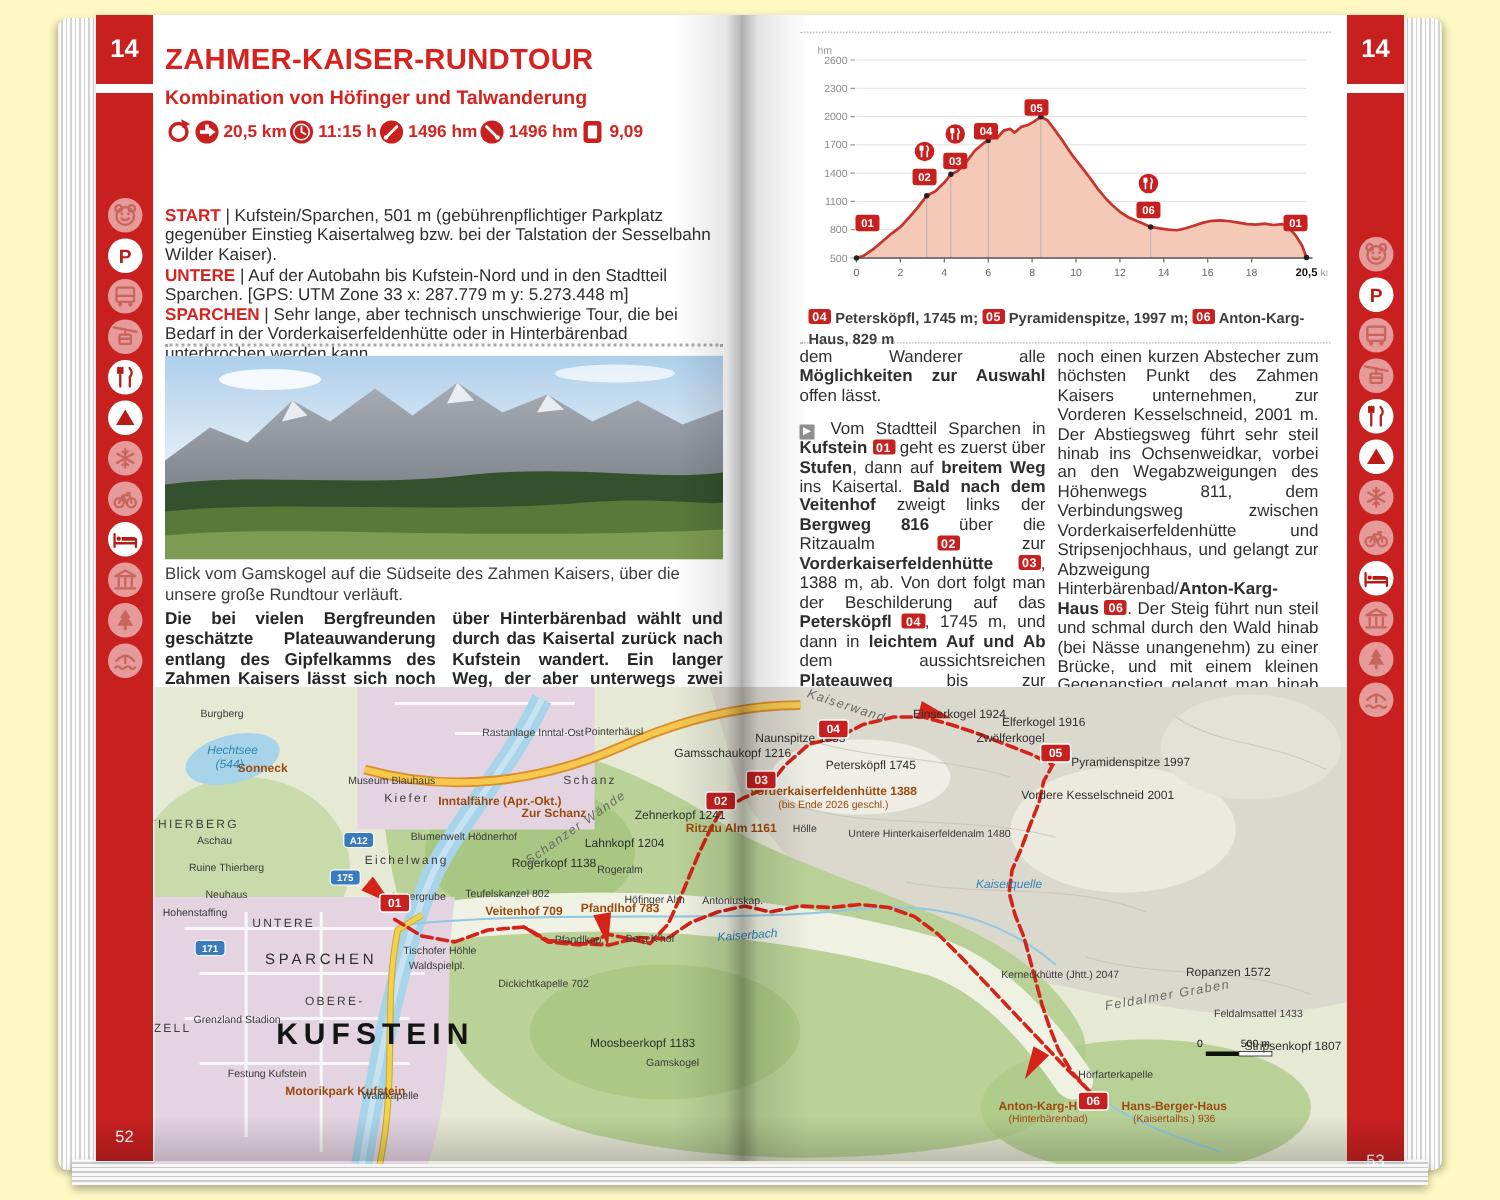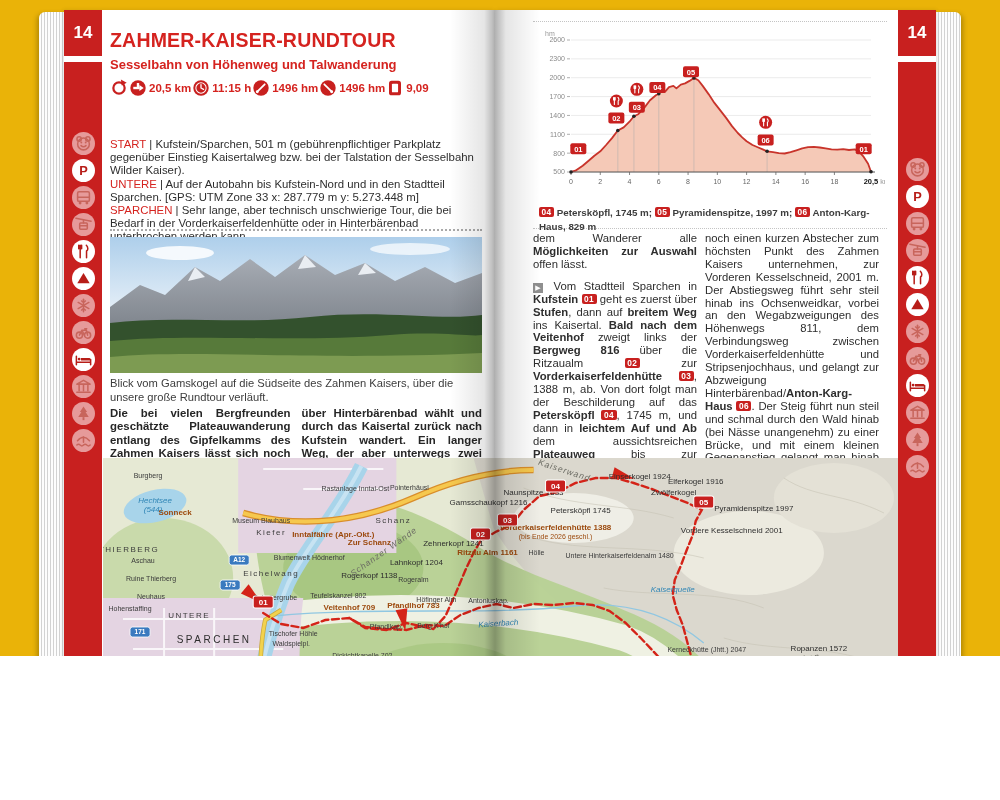--- a/index.html
+++ b/index.html
@@ -1,17 +1,17 @@
 <!DOCTYPE html>
 <html><head>
 <meta charset="utf-8">
 <style>
   html,body{margin:0;padding:0;background:#fff;}
   *{box-sizing:border-box;}
-  .stage{position:relative;width:1000px;height:656px;background:#eab308;overflow:hidden;
+  .stage{position:relative;width:1000px;height:800px;background:#fef9c3;overflow:hidden;
          font-family:"Liberation Sans",sans-serif;}
   
   .deckle{position:absolute;top:12px;height:768px;width:25px;z-index:0;
           background:repeating-linear-gradient(to right,#fdfdfd 0 2px,#d2d2d2 2px 3px);}
   .deckle-left{left:39px;border-radius:6px 0 0 6px;box-shadow:-2px 2px 5px rgba(0,0,0,.25);}
   .deckle-right{left:936px;border-radius:0 6px 6px 0;box-shadow:2px 2px 5px rgba(0,0,0,.25);}
   .deckle-bottom{position:absolute;left:48px;top:773px;width:904px;height:17px;z-index:0;
           background:repeating-linear-gradient(to bottom,#f7f7f7 0 2px,#c9c9c9 2px 3px);
           box-shadow:0 3px 6px rgba(0,0,0,.3);}
   .page{position:absolute;top:10px;height:764px;background:#fff;z-index:1;}
@@ -35,21 +35,21 @@
   
   .cl{position:absolute;left:46px;top:0;width:372px;}
   h1{position:absolute;top:19px;left:0;margin:0;font-size:19.5px;color:var(--red-bright);letter-spacing:.2px;}
   h2{position:absolute;top:47px;left:0;margin:0;font-size:13px;font-weight:bold;color:var(--red-bright);}
   .stats{position:absolute;top:69px;left:0;display:flex;align-items:center;gap:1px;}
   .stat{display:flex;align-items:center;gap:2px;}
   .stat svg{width:18px;height:18px;}
   .stat .v{font-size:11.5px;font-weight:bold;color:var(--red-bright);}
   .info{position:absolute;top:128px;left:0;width:372px;font-size:11.4px;line-height:13.2px;color:#2e2e2e;}
   .info p{margin:0;}
-  .info .lab{color:var(--red-bright);font-weight:normal;}
+  .info .lab{color:var(--red-bright);font-weight:bold;}
   .rule{position:absolute;top:219px;left:0;width:372px;border-top:2px dotted #a9a9a9;}
   .photo{position:absolute;top:227px;left:0;width:372px;height:136px;overflow:hidden;}
   .caption{position:absolute;top:367px;left:0;width:372px;font-size:11.2px;line-height:13.5px;color:#3c3c3c;}
   .introcols{position:absolute;top:397px;left:0;width:372px;display:flex;gap:11px;}
   .introcols p{margin:0;width:181px;font-size:11.4px;line-height:13.4px;font-weight:bold;color:#262626;text-align:justify;}
   
   .chartbox{position:absolute;left:38px;top:11px;width:354px;height:208px;border:1.5px dotted #c4c4c4;
             border-left:none;border-right:none;padding:2px 2px 0 2px;}
   .chartbox svg{display:block;}
   .legend{font-size:9.8px;color:#3d3d3d;line-height:14px;padding-left:4px;}
@@ -176,21 +176,21 @@
               <path d="M-6.3,0.2 Q0,-7 6.3,0.2"></path>
               <line x1="0" y1="-3.8" x2="0" y2="1.8"></line>
               <path d="M-7,4.8 q1.8,-1.8 3.5,0 q1.8,1.8 3.5,0 q1.8,-1.8 3.5,0 q1.8,1.8 3.5,0"></path>
             </svg>
           </div>
         </div>
       <div class="pagenum pn-l">52</div>
     </div>
     <div class="cl">
       <h1>ZAHMER-KAISER-RUNDTOUR</h1>
-      <h2>Sesselbahn von Höhenweg und Talwanderung</h2>
+      <h2>Kombination von Höfinger und Talwanderung</h2>
       <div class="stats" id="stats-row">
           <div class="stat">
             <svg viewBox="-10.5 -10.5 21 21">
               <circle r="6.6" fill="none" stroke="#C8201F" stroke-width="2.6"></circle>
               <path fill="#C8201F" d="M2.2,-10 L9,-6.2 L3.2,-3 Z"></path>
             </svg>
           </div>
           <div class="stat">
             <svg viewBox="-10.5 -10.5 21 21">
               <circle r="9" fill="#C8201F"></circle>

